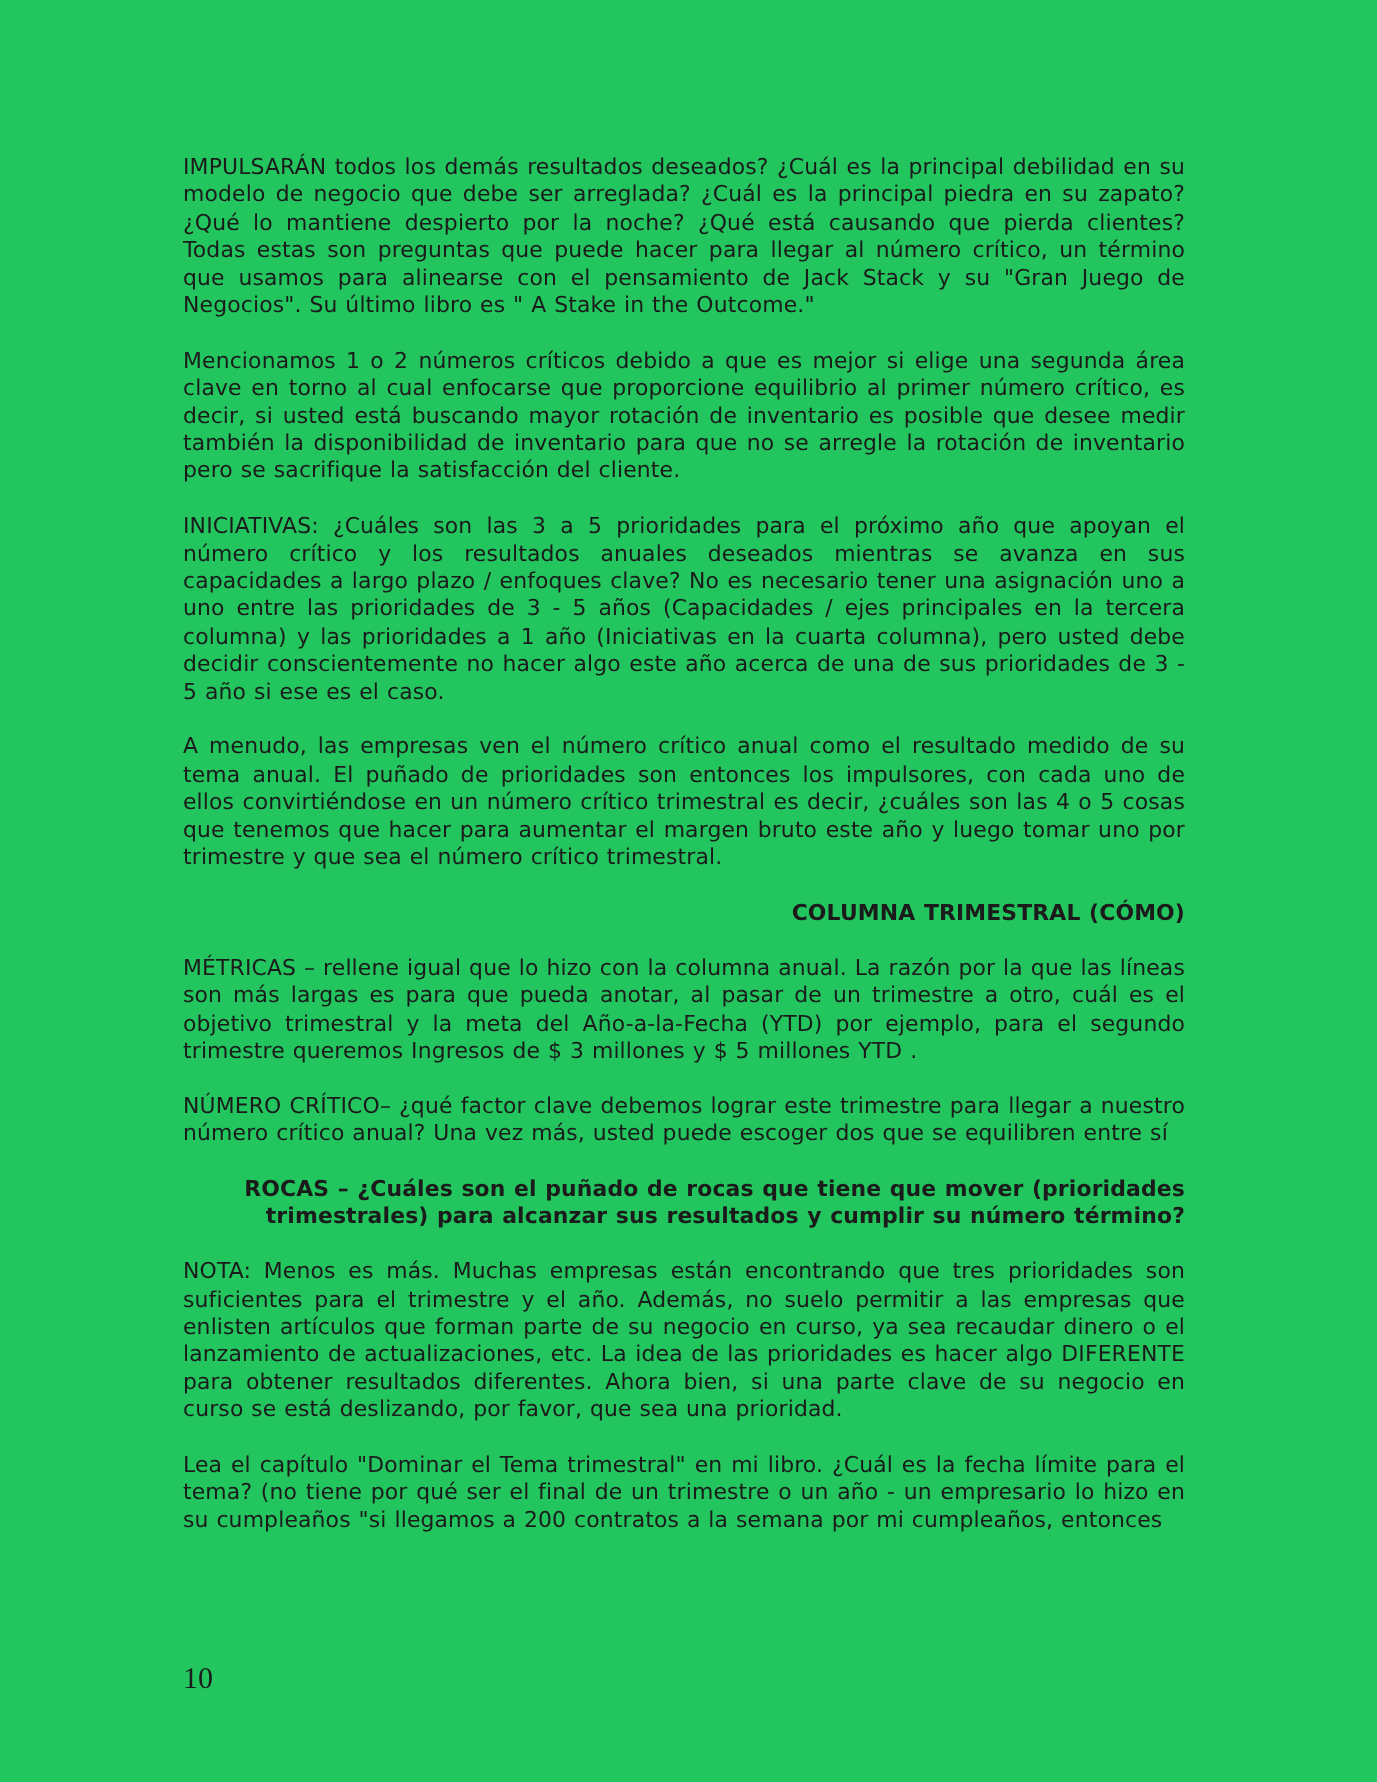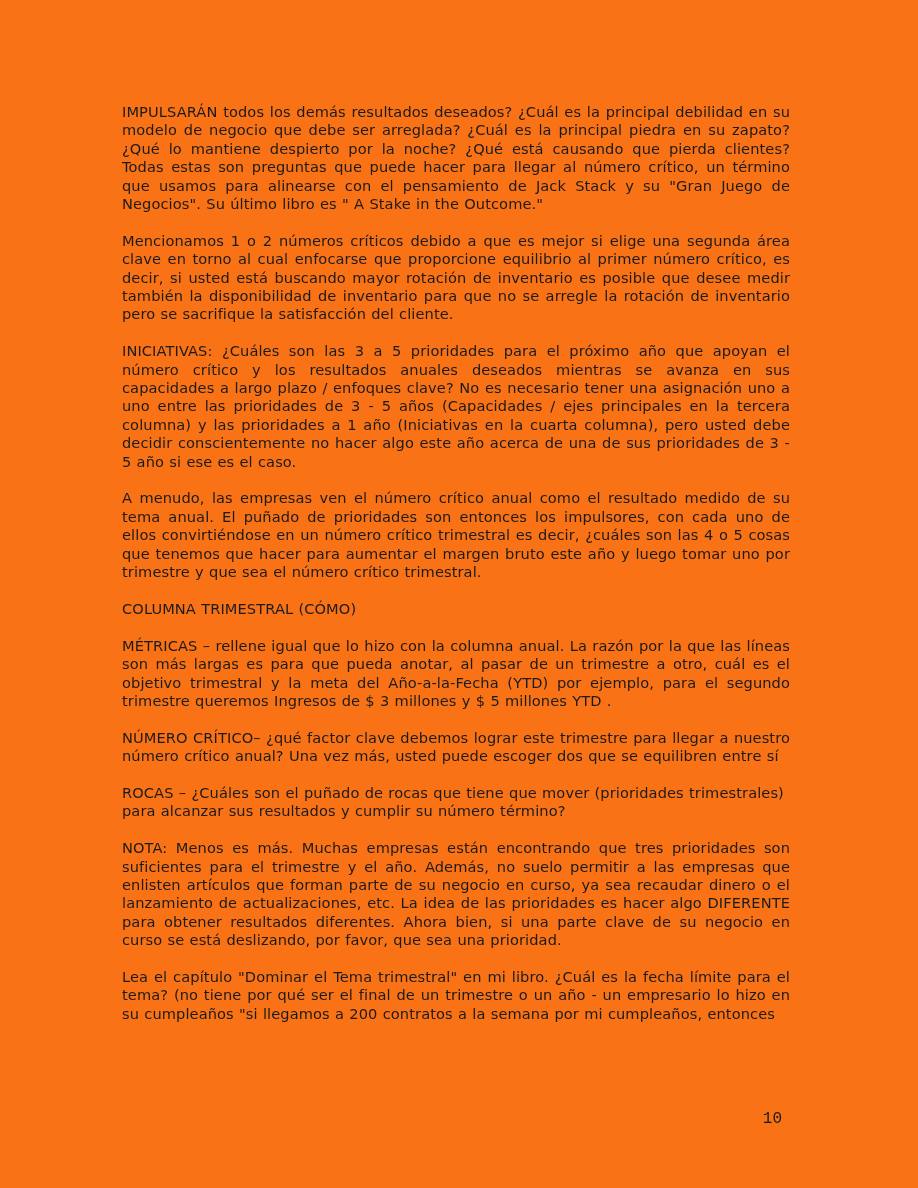--- a/index.html
+++ b/index.html
@@ -14,49 +14,50 @@
     font-family: "DejaVu Sans", "Liberation Sans", sans-serif;
     color: #1b1b1b;
     overflow: hidden;
   }
   .page {
     position: absolute;
     left: 0;
     top: 0;
     width: 918px;
     height: 1188px;
-    background: #f97316;
+    background: #22c55e;
   }
   .text-block {
     position: absolute;
     left: 122px;
     top: 103px;
     width: 668px;
   }
   .para {
     margin: 0 0 18.4px 0;
     font-size: 14.6px;
     line-height: 18.4px;
     letter-spacing: 0.1px;
     word-spacing: 0.5px;
   }
   .para.justify {
     text-align: justify;
   }
   .para.left {
-    text-align: left;
+    text-align: right;
+    font-weight: bold;
   }
   .page-number {
     position: absolute;
     top: 1110px;
     left: 122px;
     width: 660px;
-    text-align: right;
-    font-family: Liberation Mono, monospace;
-    font-size: 16px;
+    text-align: left;
+    font-family: Liberation Serif, serif;
+    font-size: 20px;
     line-height: 19px;
     color: #1b1b1b;
   }
 </style>
 </head>
 <body>
 
 <div class="page">
   <div class="text-block">
     <p class="para justify">IMPULSARÁN todos los demás resultados deseados? ¿Cuál es la principal debilidad en su modelo de negocio que debe ser arreglada? ¿Cuál es la principal piedra en su zapato? ¿Qué lo mantiene despierto por la noche? ¿Qué está causando que pierda clientes? Todas estas son preguntas que puede hacer para llegar al número crítico, un término que usamos para alinearse con el pensamiento de Jack Stack y su "Gran Juego de Negocios". Su último libro es " A Stake in the Outcome."</p>

